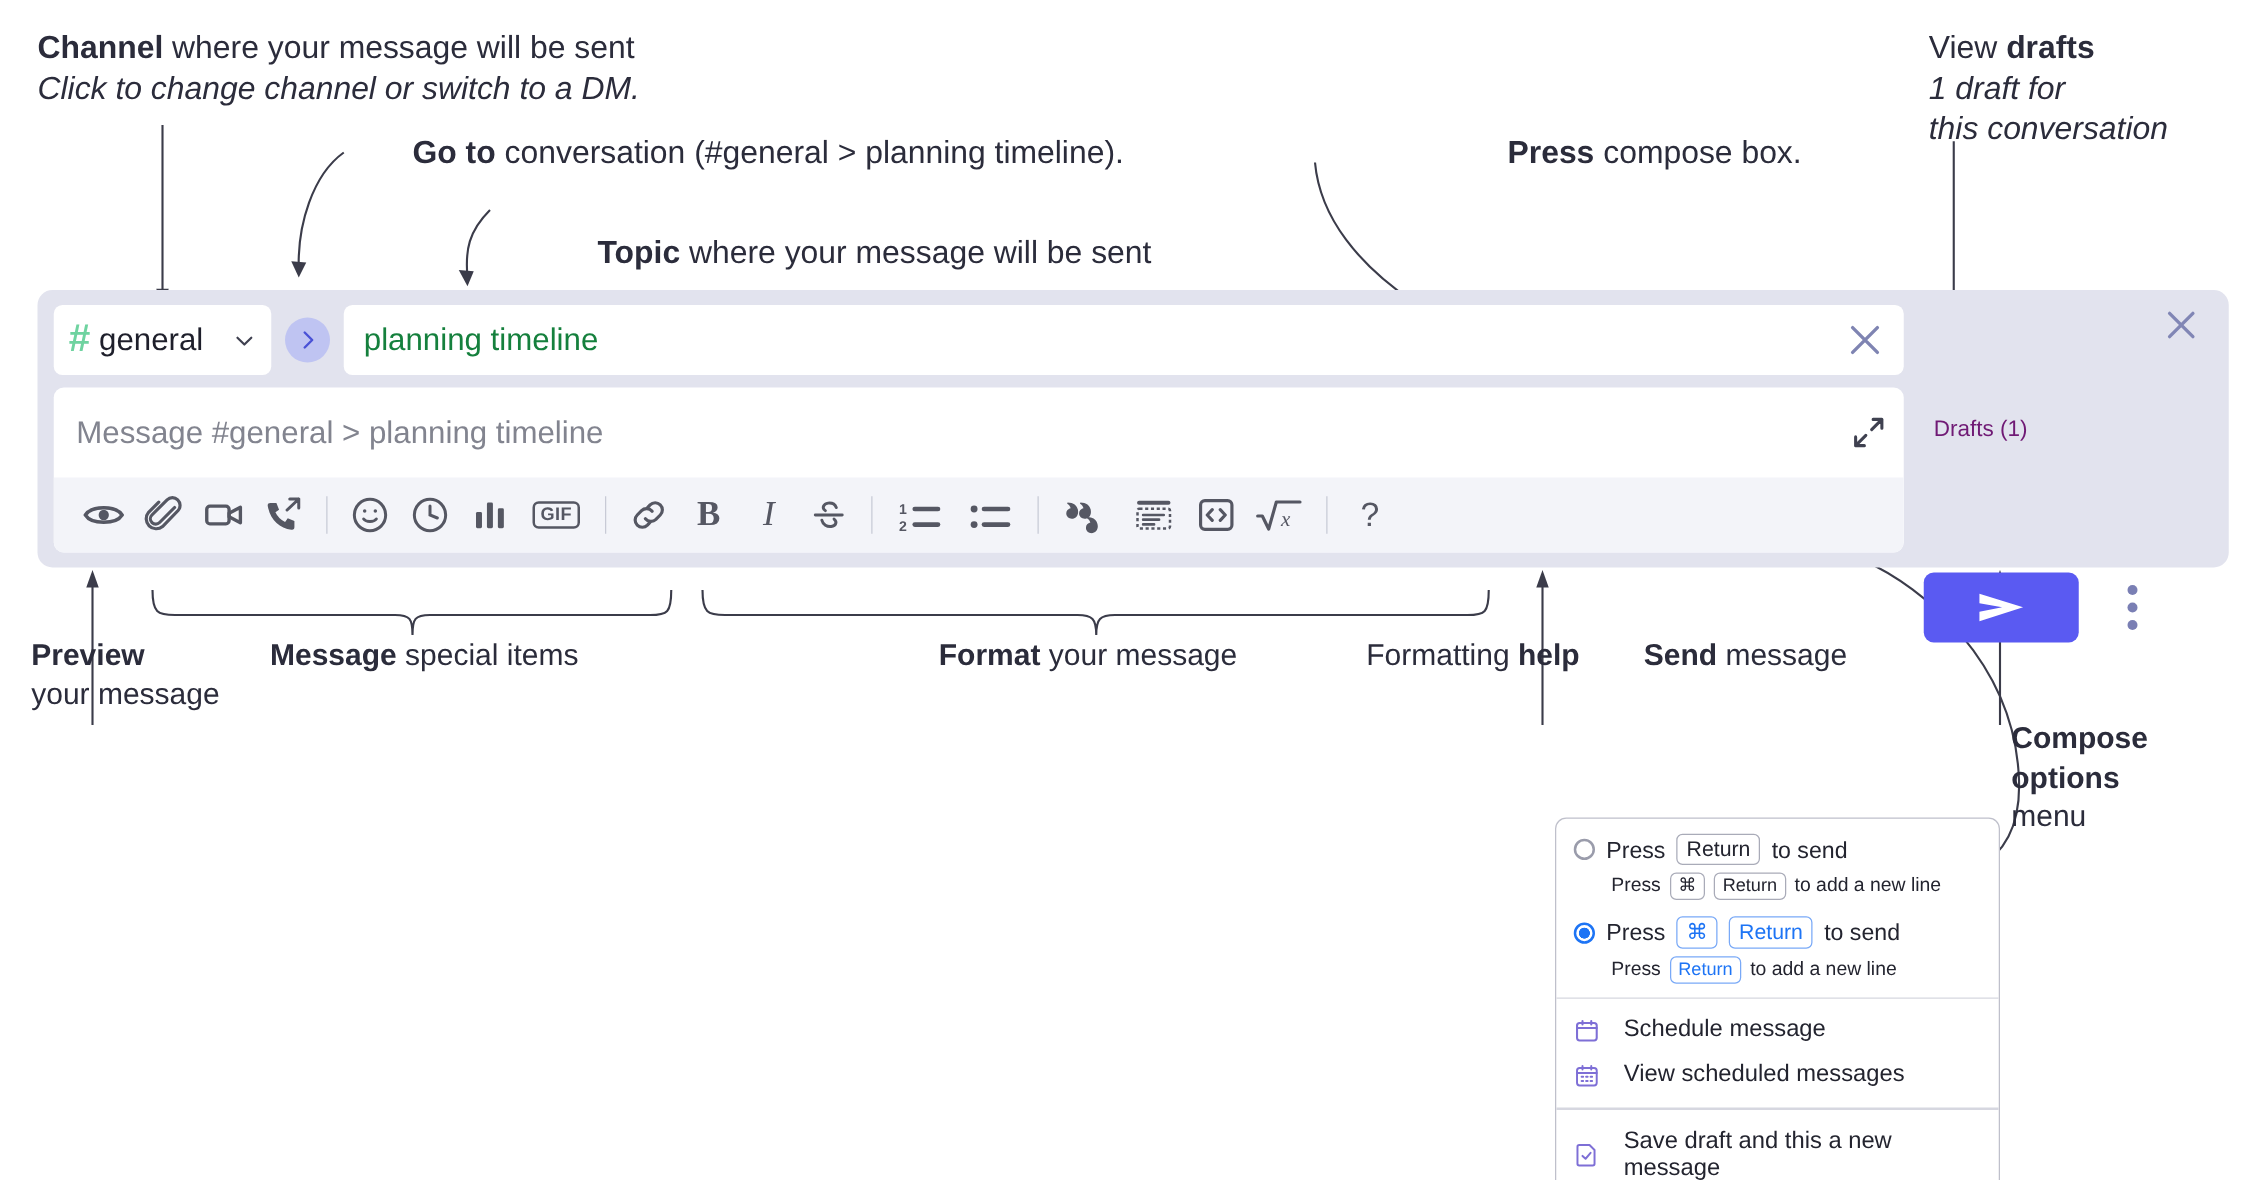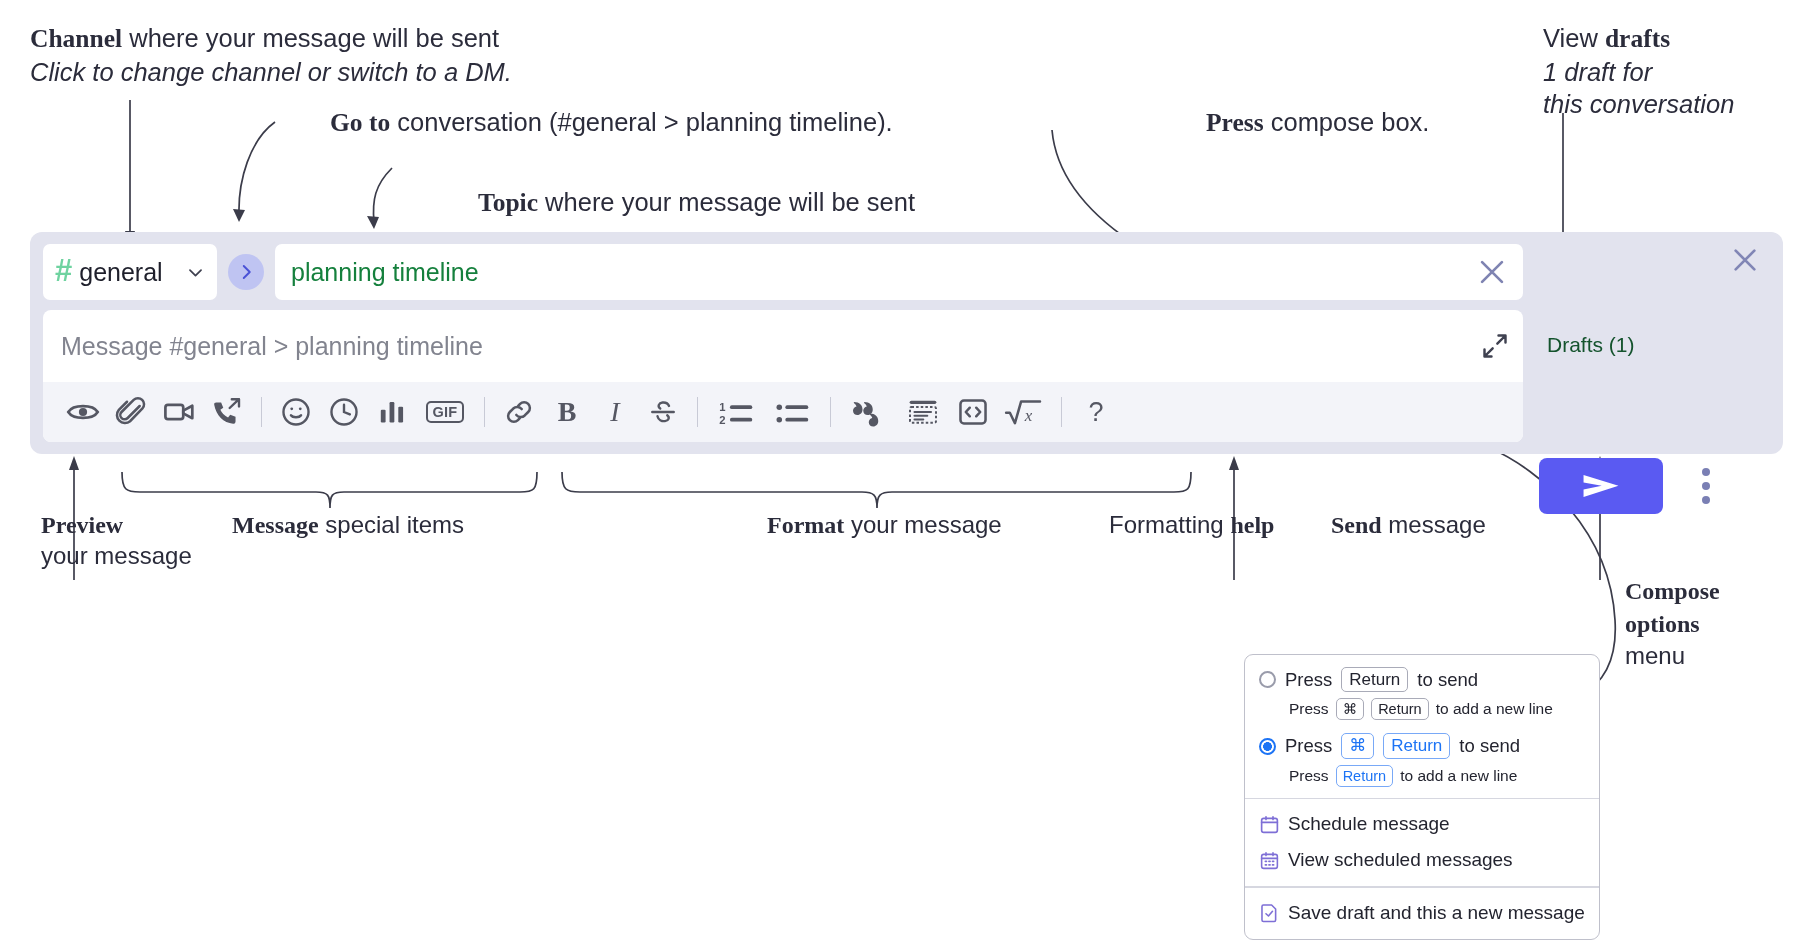--- a/index.html
+++ b/index.html
@@ -5,24 +5,24 @@
   html,body{margin:0;padding:0;}
   body{
     width:1814px;height:944px;background:#ffffff;
     font-family:"Liberation Sans", sans-serif;
     color:#2b2c3b;position:relative;overflow:hidden;
   }
   .stage{position:absolute;inset:0;}
 
   
   .anno{position:absolute;line-height:1.28;color:#2b2c3b;}
-  .anno b{font-weight:700;font-family:Liberation Serif, serif;}
+  .anno b{font-weight:700;}
   .anno .it{font-style:italic;}
   .a-lg{font-size:25.5px;}
-  .a-md{font-size:24px;margin-left:16px;}
+  .a-md{font-size:24px;}
 
   
   .compose-panel{
     position:absolute;left:30px;top:232px;width:1753px;height:222px;
     background:#e2e3ee;border-radius:12px;
   }
   .panel-close{
     position:absolute;right:22px;top:12px;width:32px;height:32px;
     color:#8186b5;cursor:pointer;
   }
@@ -93,21 +93,21 @@
     position:absolute;left:1539px;top:458px;width:124px;height:56px;border-radius:8px;
     background:#5a5af2;display:flex;align-items:center;justify-content:center;cursor:pointer;
   }
   .send-btn svg{width:44px;height:32px;display:block;}
   .kebab{
     position:absolute;left:1692px;top:462px;width:28px;height:48px;
     display:flex;flex-direction:column;align-items:center;justify-content:center;gap:6px;cursor:pointer;
   }
   .kebab i{width:8px;height:8px;border-radius:50%;background:#7a7fb4;display:block;}
   .drafts-link{
-    position:absolute;left:1547px;top:333px;font-size:21px;color:#14532d;cursor:pointer;
+    position:absolute;left:1547px;top:333px;font-size:18px;color:#701a75;cursor:pointer;
   }
 
   
   .lines{position:absolute;inset:0;pointer-events:none;}
 
   
   .menu{
     position:absolute;left:1244px;top:654px;width:356px;
     background:#fff;border:1.4px solid #bfc0cb;border-radius:9px;
     box-sizing:border-box;overflow:hidden;
@@ -119,21 +119,21 @@
   .radio.on{border-color:#1d74f5;background:
      radial-gradient(circle at 50% 50%, #1d74f5 0 4.2px, #fff 4.6px 100%);}
   .key{
     border:1.3px solid #a9abb8;border-radius:5px;padding:1px 7px;font-size:17px;
     line-height:1.25;color:#23242f;background:#fff;display:inline-block;
   }
   .key.sm{font-size:14.5px;padding:1px 6px;}
   .key.blue{border-color:#79a9f7;color:#1d74f5;}
   .menu-div{height:1.4px;background:#d6d7e0;}
   .menu-item{
-    display:flex;align-items:center;gap:8px;padding:7px 14px;font-size:19px;color:#23242f;cursor:pointer;
+    display:flex;align-items:center;gap:19px;padding:7px 14px;font-size:19px;color:#23242f;cursor:pointer;
   }
   .menu-item svg{width:21px;height:21px;flex:none;color:#7e6fd6;display:block;}
   .menu-list{padding:7px 0 8px 0;}
   .menu-list2{padding:7px 0 8px 0;}
 </style>
 </head>
 <body>
 
 <div class="stage">
 

